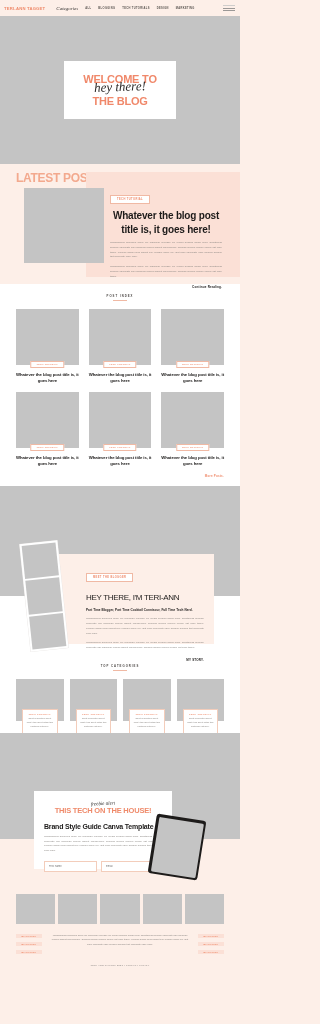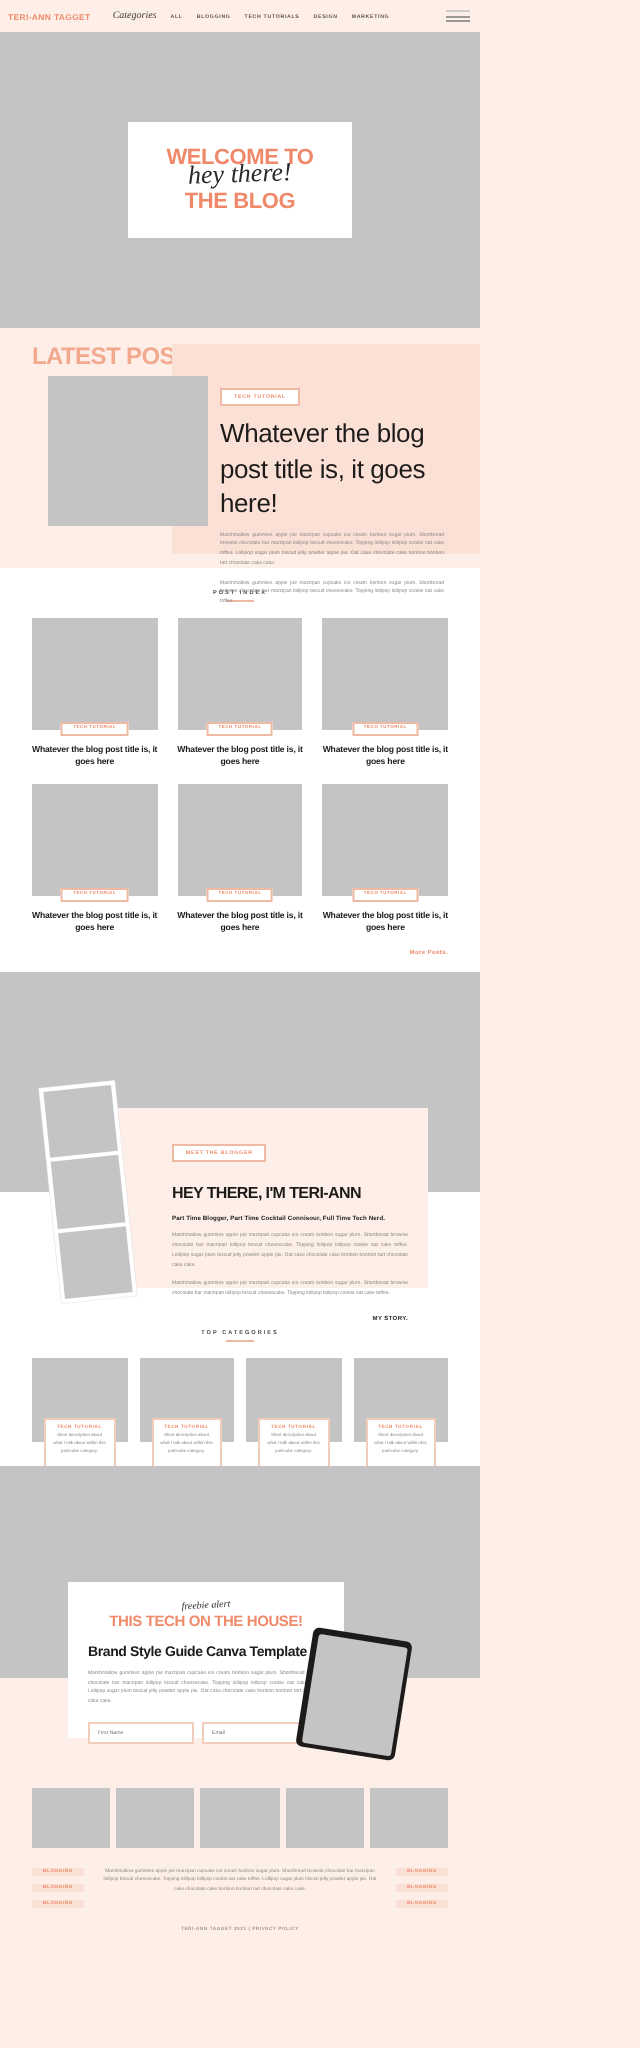--- a/index.html
+++ b/index.html
@@ -84,22 +84,22 @@
   }
   .latest-content {
     position:absolute; left:110px; top:22px; width:112px;
   }
   .tag-pill {
     display:inline-block; border:0.5px solid #f0b9a4; background:#fff;
     color:#ef8a6a; font-size:2.6px; letter-spacing:.4px; font-weight:bold;
     padding:2px 6px; margin-bottom:5px;
   }
   .post-headline {
-    font-family:"Liberation Sans", sans-serif; font-weight:normal;
-    font-size:13px; line-height:1.35; color:#1d1b1a; letter-spacing:-.2px;
+    font-family:"Liberation Sans", sans-serif; font-weight:bold;
+    font-size:10px; line-height:1.35; color:#1d1b1a; letter-spacing:-.2px;text-align:center;
   }
   .body-copy {
     font-size:2.5px; line-height:1.9; color:#8a8682; margin-top:5px;
     text-align:justify;
   }
   .continue {
     font-size:3px; font-weight:bold; color:#1d1b1a; letter-spacing:.2px;
     text-align:right; margin-top:6px;
   }
 
@@ -149,21 +149,21 @@
   }
   .polaroid {
     position:absolute; left:25px; top:56px; width:38px; height:108px;
     background:#fff; transform:rotate(-6deg);
     display:flex; flex-direction:column; gap:2px; padding:2px;
     box-shadow:0 0 0 0.3px #e6e3e1;
   }
   .polaroid .frame { flex:1; background:#c4c4c4; }
   .about-content { position:absolute; left:86px; top:78px; width:118px; }
   .about-headline {
-    font-family:"Liberation Sans", sans-serif; font-weight:bold;
+    font-family:"Liberation Sans", sans-serif; font-weight:normal;
     font-size:8px; color:#1d1b1a; letter-spacing:-.3px; margin-top:6px;
   }
   .about-sub {
     font-size:3.1px; font-weight:bold; color:#1d1b1a; margin-top:6px;
     letter-spacing:.05px;
   }
   .my-story {
     text-align:right; font-size:3px; font-weight:bold; color:#1d1b1a;
     letter-spacing:.2px; margin-top:7px;
   }

